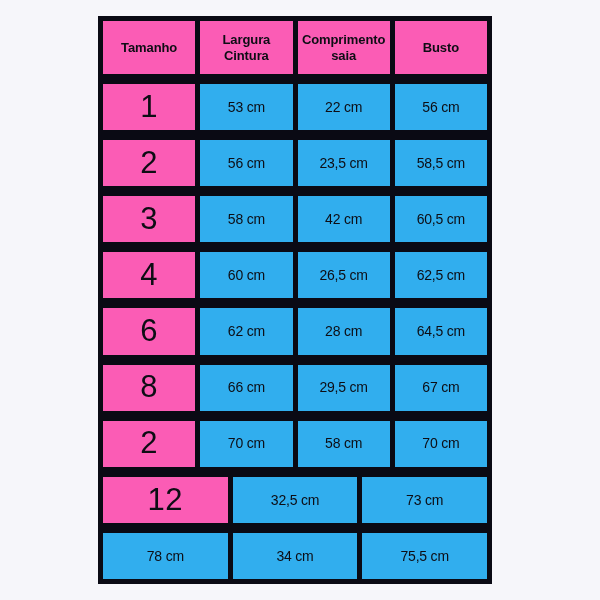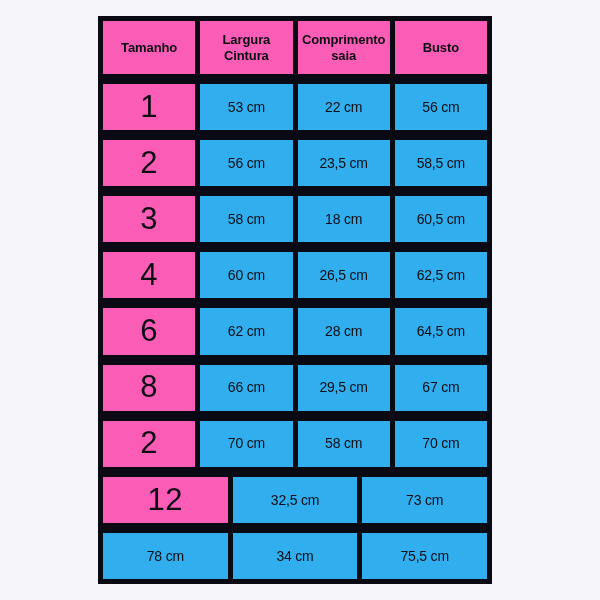--- a/index.html
+++ b/index.html
@@ -123,21 +123,21 @@
     <div class="chart-row">
       <div class="cell pink size-cell">2</div>
       <div class="cell blue measure-cell">56 cm</div>
       <div class="cell blue measure-cell">23,5 cm</div>
       <div class="cell blue measure-cell">58,5 cm</div>
     </div>
 
     <div class="chart-row">
       <div class="cell pink size-cell">3</div>
       <div class="cell blue measure-cell">58 cm</div>
-      <div class="cell blue measure-cell">18 cm</div>
+      <div class="cell blue measure-cell">42 cm</div>
       <div class="cell blue measure-cell">60,5 cm</div>
     </div>
 
     <div class="chart-row">
       <div class="cell pink size-cell">4</div>
       <div class="cell blue measure-cell">60 cm</div>
       <div class="cell blue measure-cell">26,5 cm</div>
       <div class="cell blue measure-cell">62,5 cm</div>
     </div>
 

